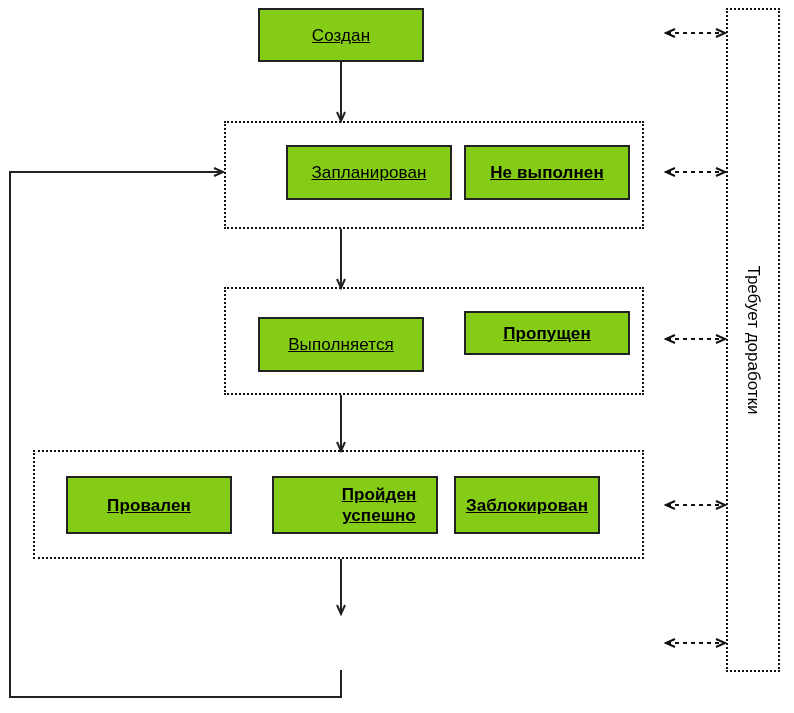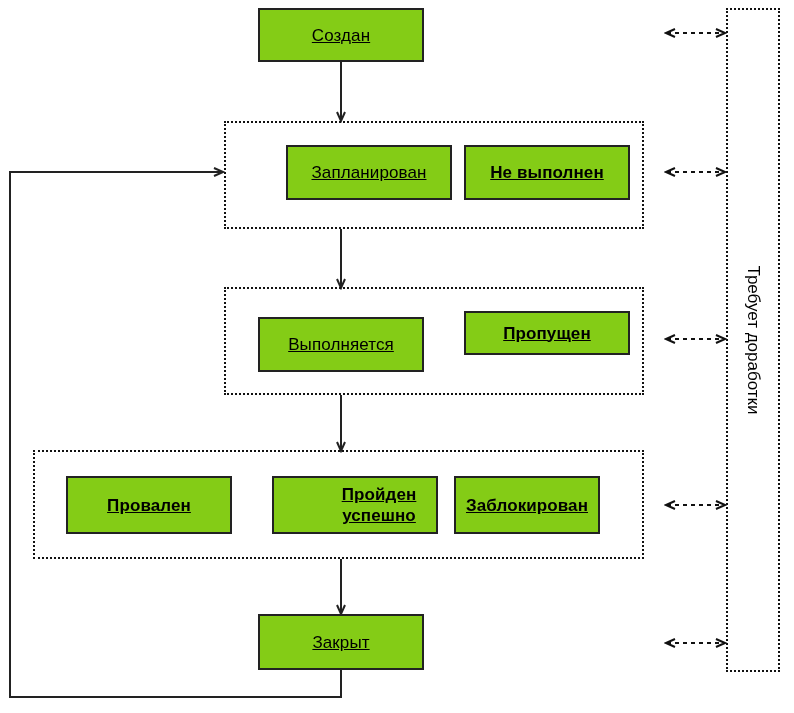--- a/index.html
+++ b/index.html
@@ -133,19 +133,18 @@
 
   <div class="node bold" style="left:450px; top:311px; width:166px; height:44px;">Пропущен</div>
 
   <div class="node bold" style="left:52px; top:476px; width:166px; height:58px;">Провален</div>
 
   <div class="node bold" style="left:258px; top:476px; width:166px; height:58px; white-space:pre-line;padding-left:48px;">Пройден
 успешно</div>
 
   <div class="node bold" style="left:440px; top:476px; width:146px; height:58px;">Заблокирован</div>
 
-  <div class="node" style="left:258px; top:614px; width:166px; height:56px;">Закрыт</div>
 
   <div class="side-panel" style="left:726px; top:8px; width:54px; height:664px;">
     <span class="side-panel-label">Требует доработки</span>
   </div>
 
 </div>
 
 </body></html>

